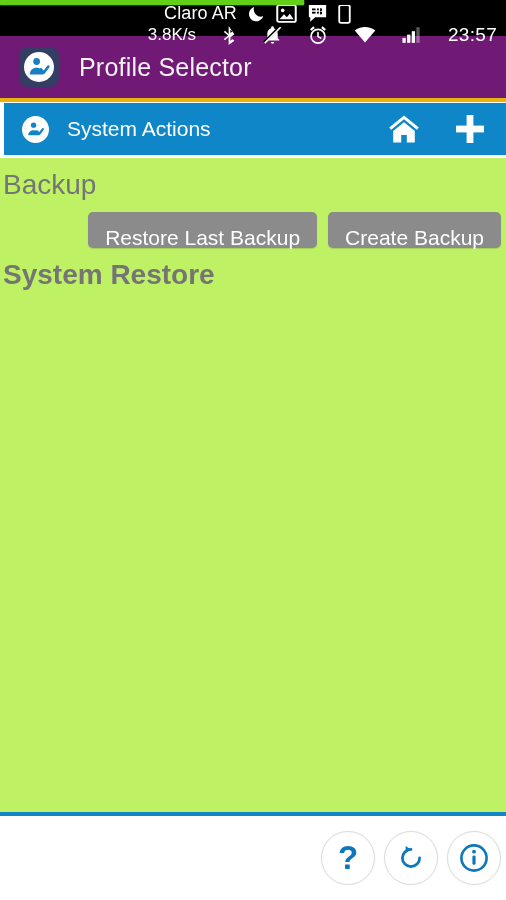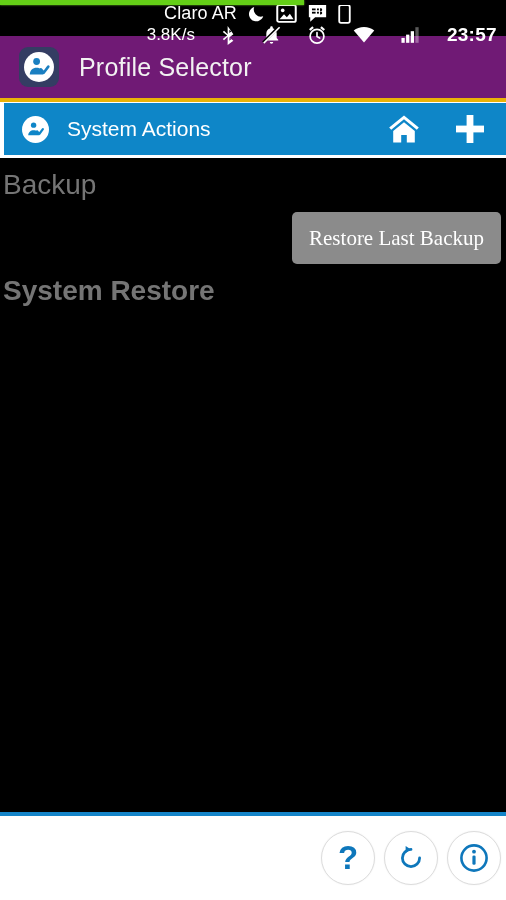--- a/index.html
+++ b/index.html
@@ -74,21 +74,20 @@
   .netspeed {
     color: #ffffff;
     font-size: 17px;
     white-space: nowrap;
   }
   .clock {
     color: #ffffff;
     font-size: 19px;
     white-space: nowrap;
     letter-spacing: 0.3px;
-    font-weight: bold;
   }
   .sb-icon {
     display: inline-flex;
     align-items: center;
     justify-content: center;
     line-height: 0;
   }
 
   
   .titlebar {
@@ -174,21 +173,21 @@
     width: 36px;
     height: 36px;
   }
 
   
   .content {
     position: absolute;
     top: 158px; left: 0;
     width: 506px;
     height: 654px;
-    background: #000000;
+    background: #bef264;
     z-index: 5;
   }
   .section-title {
     color: #757575;
     font-size: 28px;
     padding-left: 3px;
     margin-top: 8px;
     margin-bottom: 0;
     font-weight: normal;
     line-height: 38px;
@@ -202,24 +201,24 @@
     padding-right: 5px;
     margin-top: 8px;
   }
   .gbtn {
     background: #8b8b8b;
     color: #ffffff;
     font-size: 21px;
     border: none;
     border-radius: 5px;
     padding: 0 17px;
-    height: 52px;
+    height: 36px;
     line-height: 52px;
     white-space: nowrap;
-    font-family: Liberation Serif, serif;
+    font-family: Liberation Sans, sans-serif;
     box-shadow: 0 1px 1px rgba(0,0,0,0.14);
     cursor: pointer;
   }
 
   
   .bottom-divider {
     position: absolute;
     left: 0;
     top: 812px;
     width: 506px;
@@ -393,20 +392,21 @@
       </div>
     </div>
   </div>
 
   <div class="content">
 
     <div>
       <div class="section-title" style="color: rgb(117, 117, 117);">Backup</div>
       <div class="btn-row">
         <button class="gbtn" style="background: rgb(139, 139, 139);">Restore Last Backup</button>
+        <button class="gbtn" style="background: rgb(139, 139, 139);">Create Backup</button>
       </div>
     </div>
 
     <div>
       <div class="section-title" style="color: rgb(117, 117, 117); font-weight: bold;">System Restore</div>
     </div>
 
   </div>
 
   <div class="bottom-divider" style="background: rgb(20, 132, 200);"></div>

